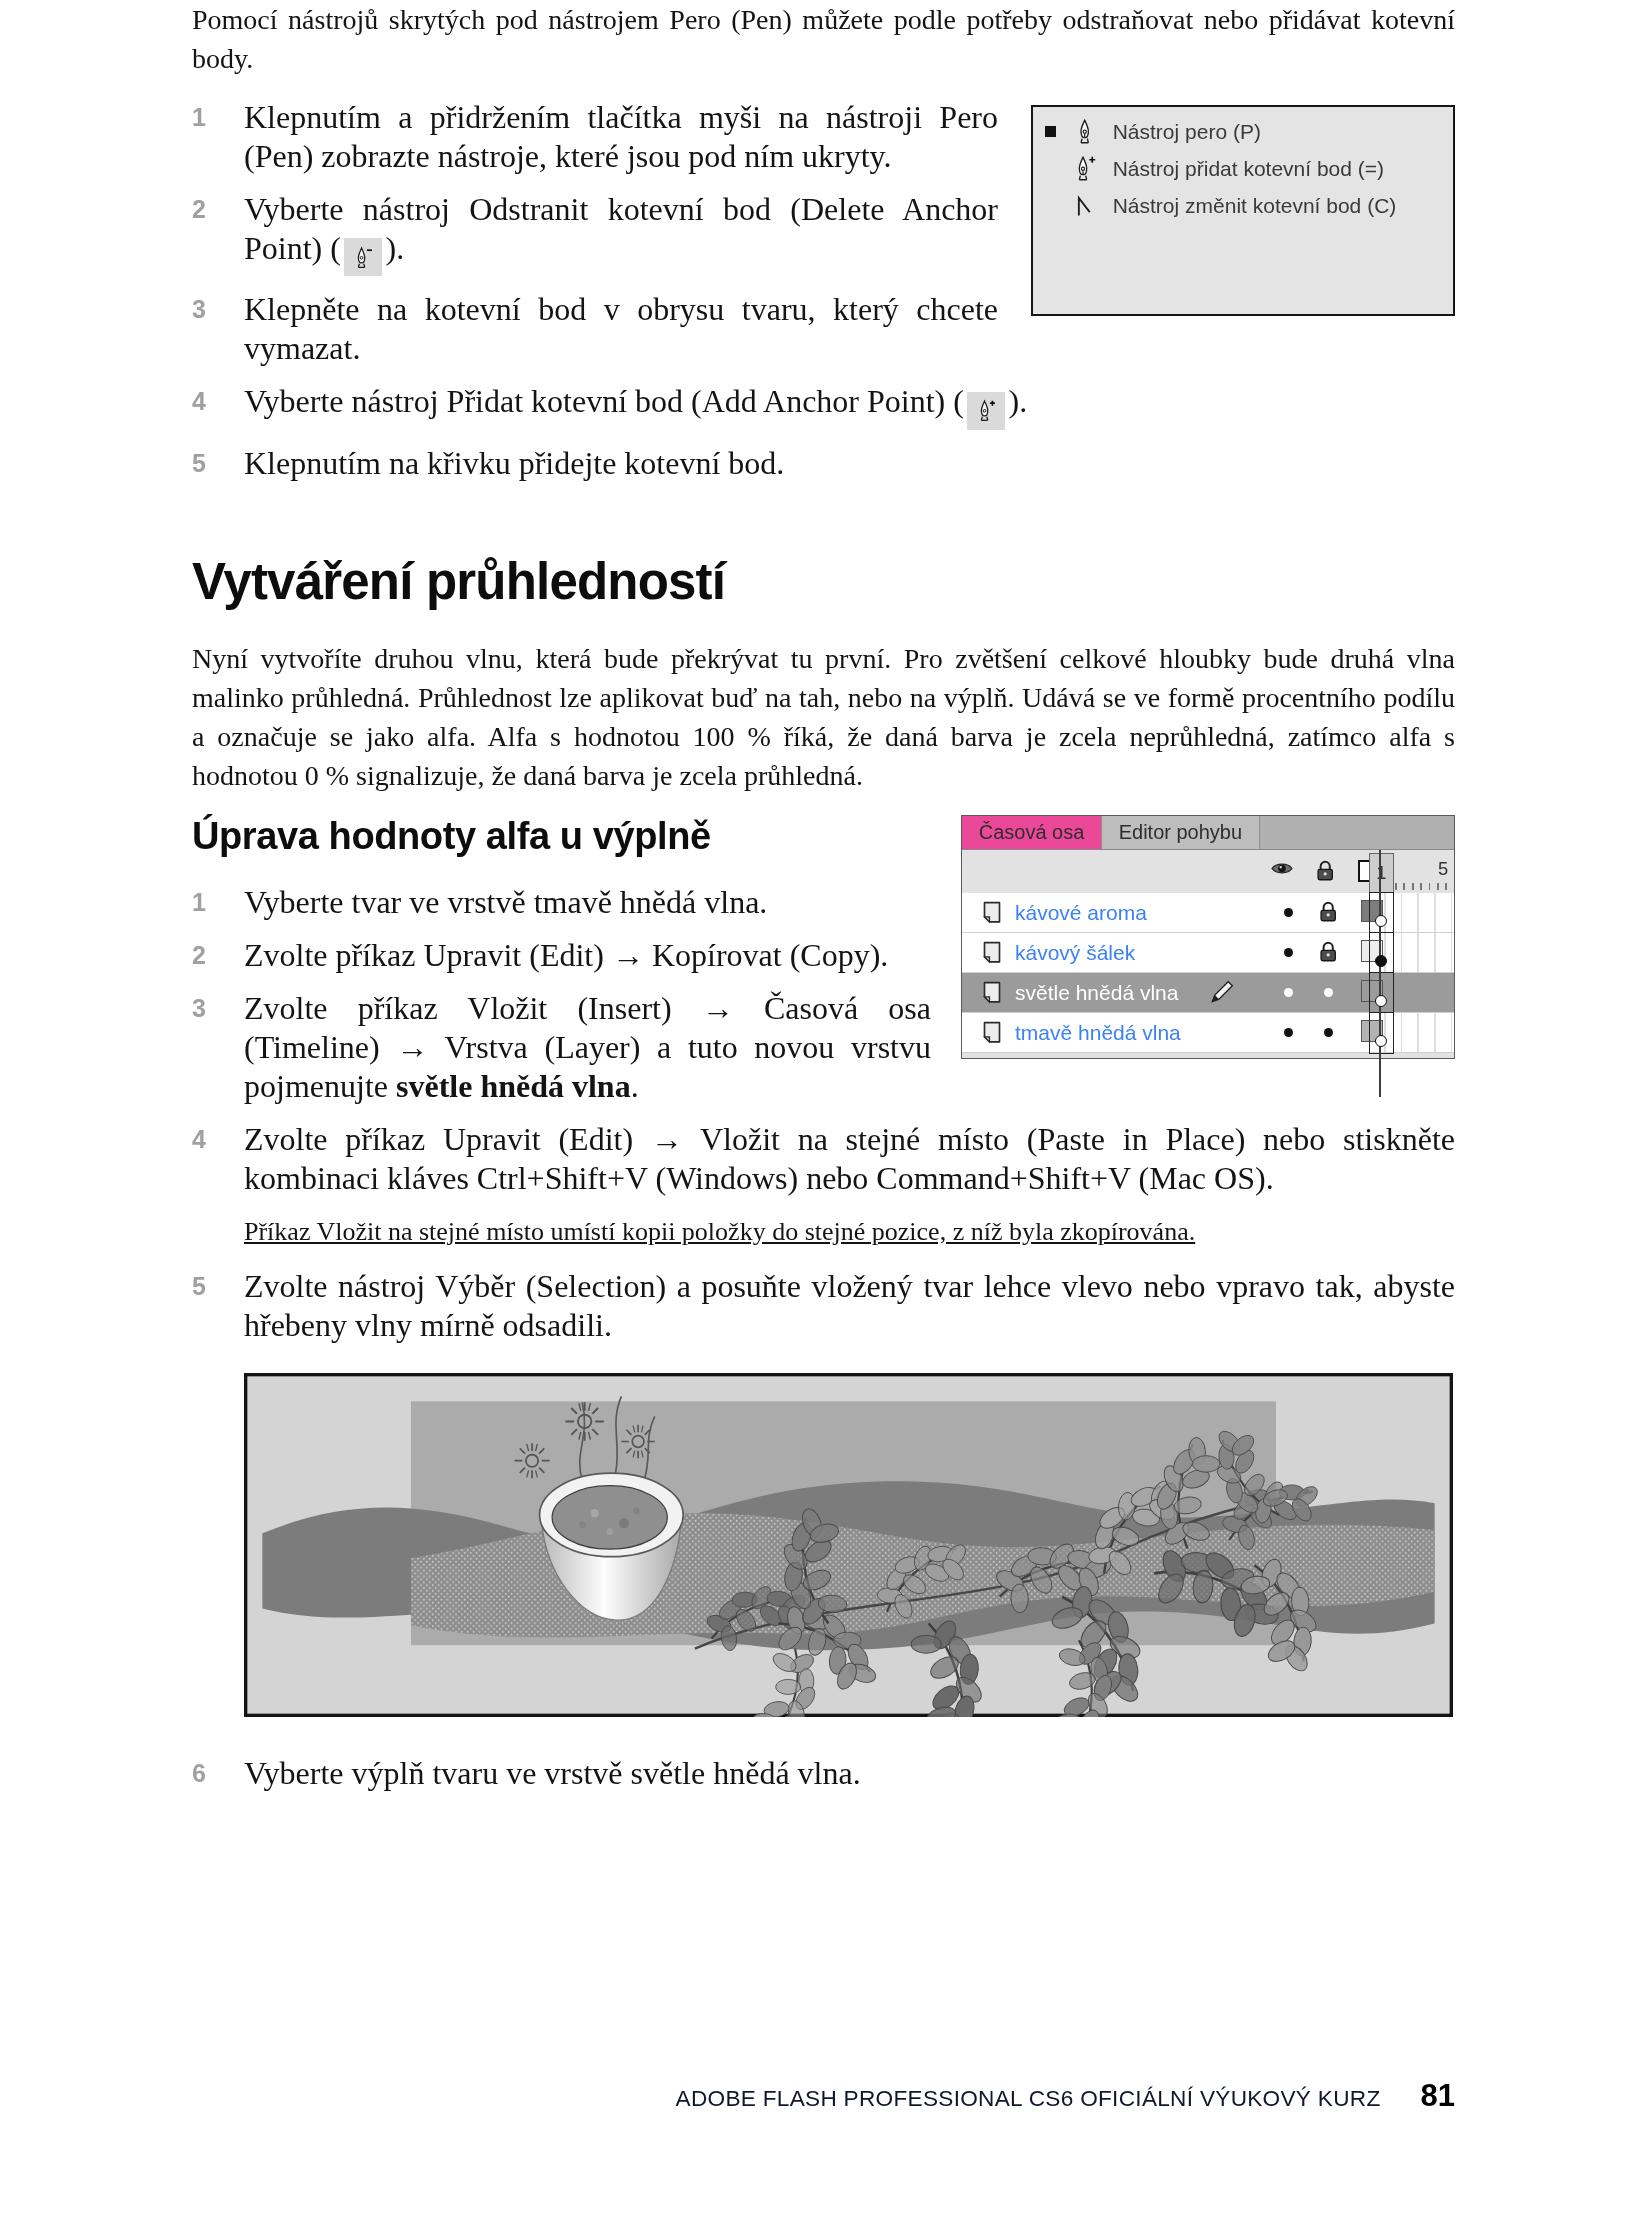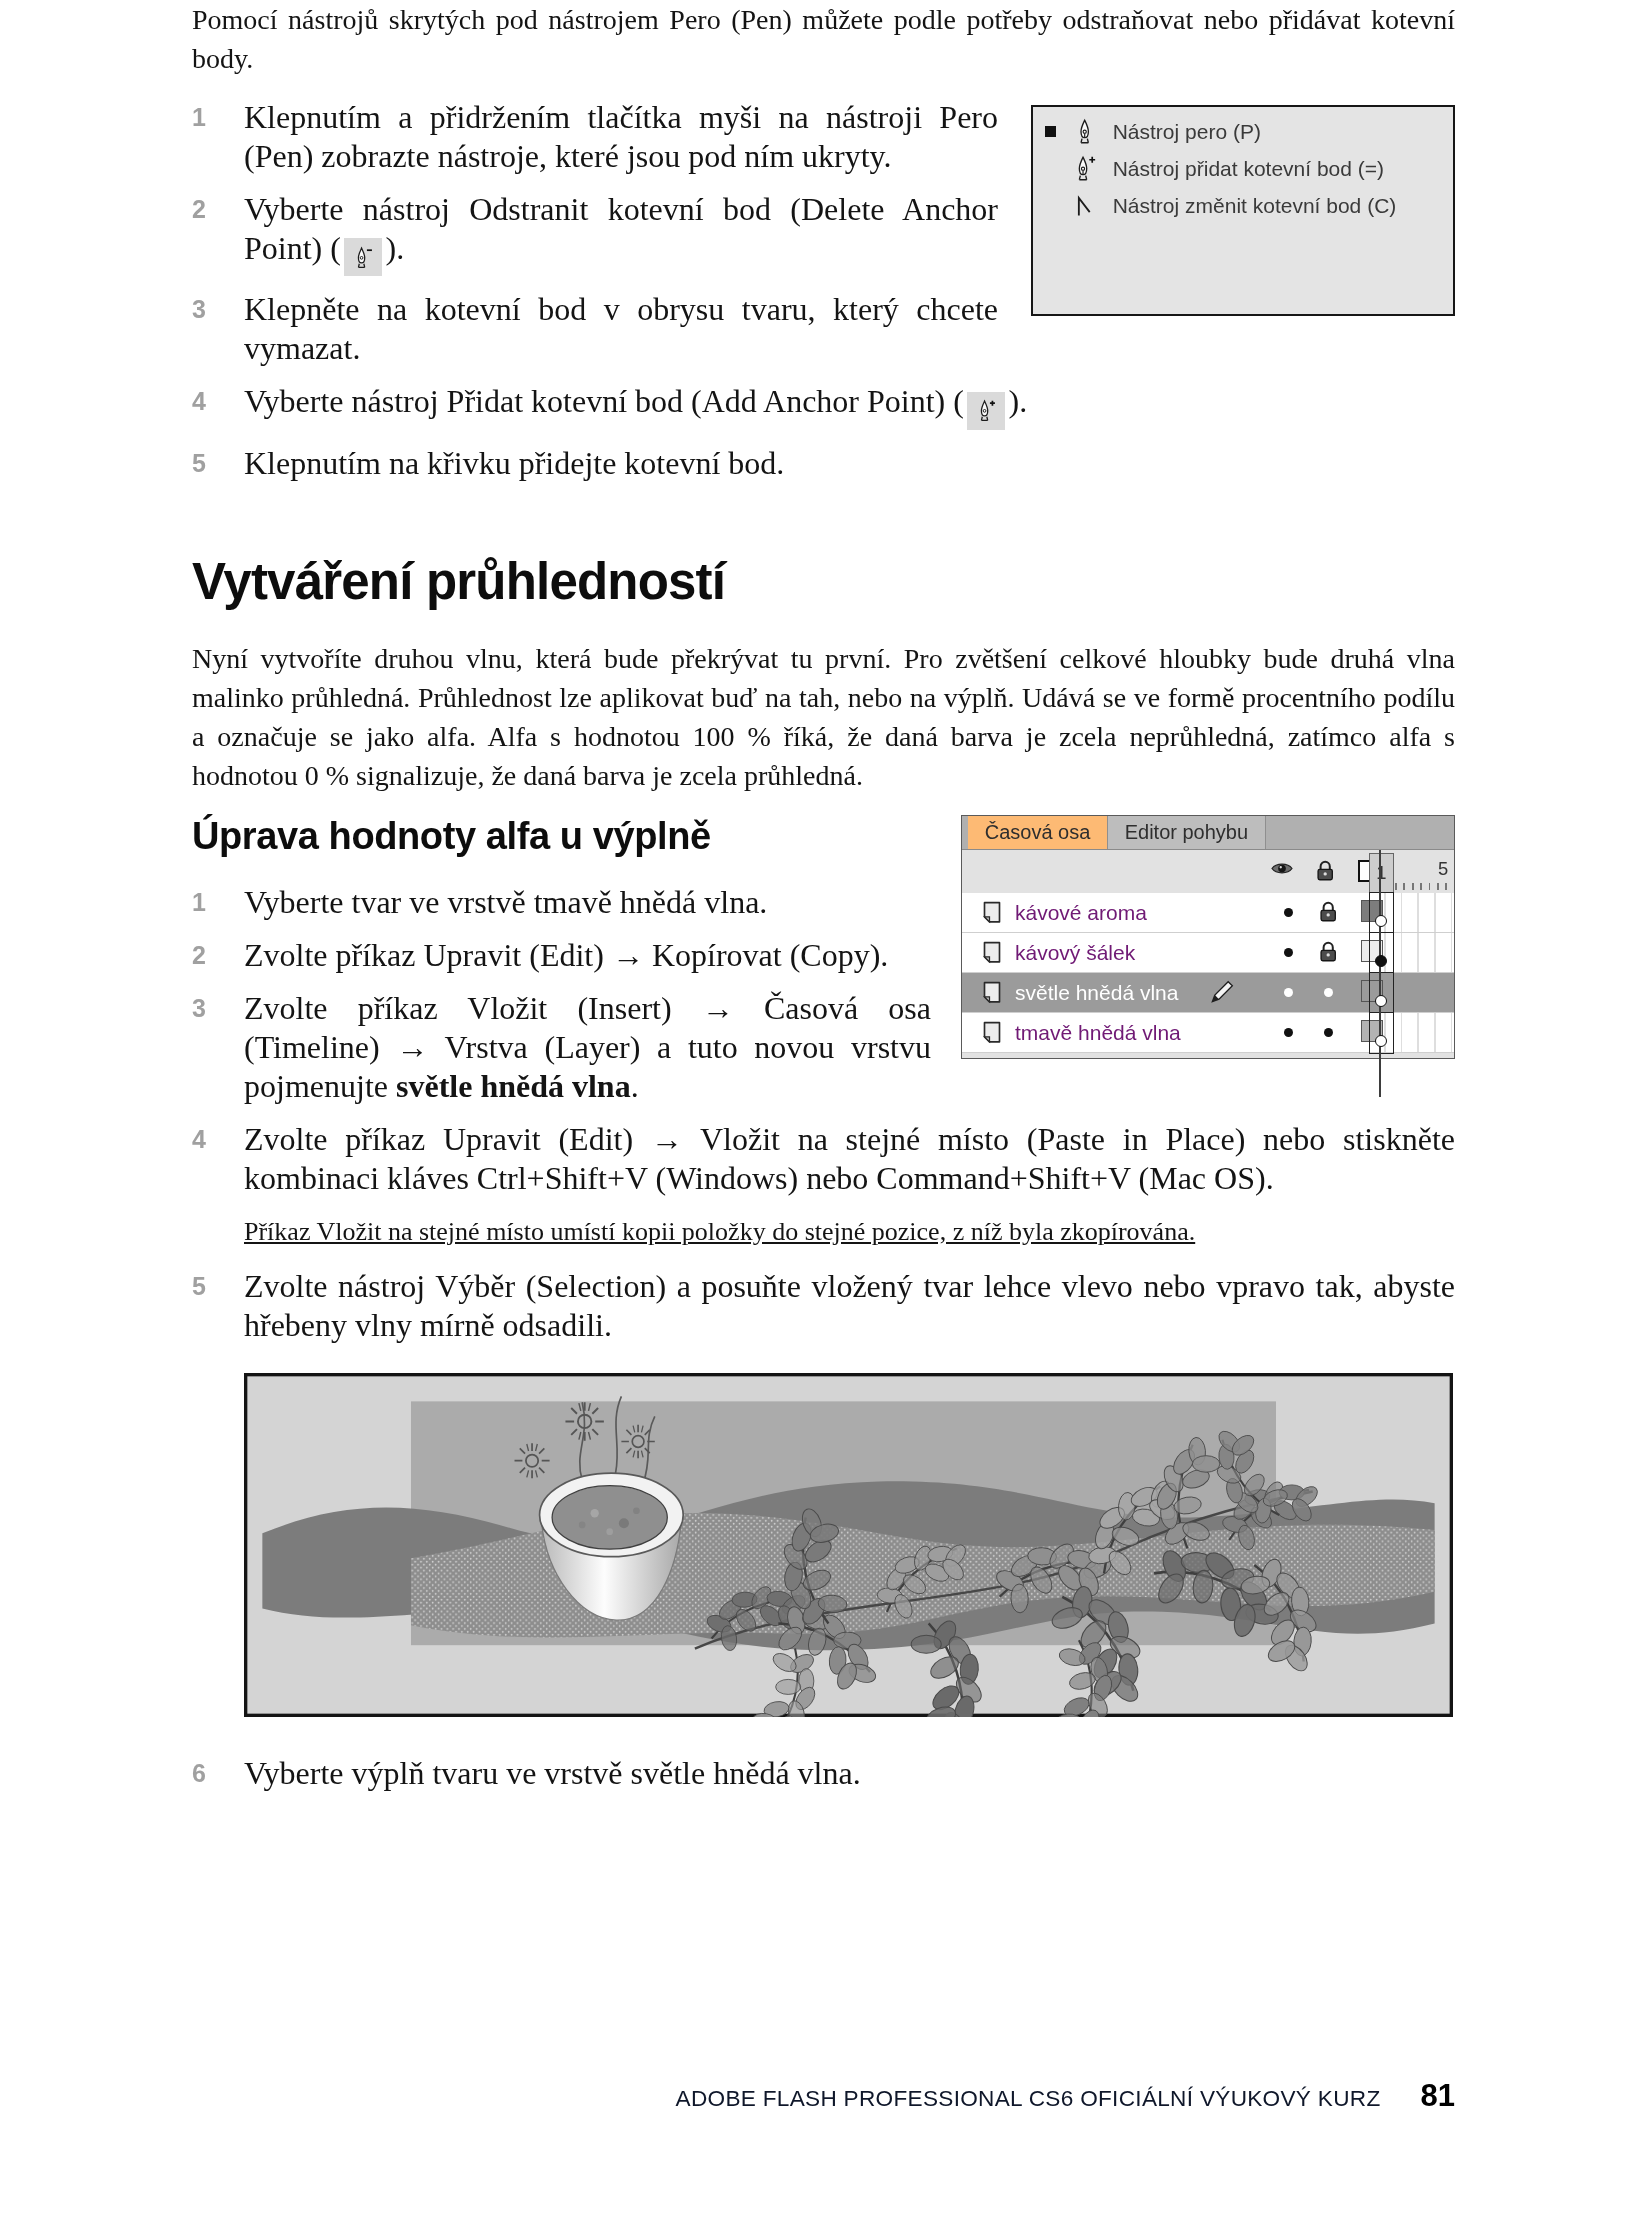--- a/index.html
+++ b/index.html
@@ -35,36 +35,36 @@
   .tool-ico{flex:0 0 40px;display:flex;align-items:center;}
   .tool-label{font-size:21px;color:#3a3a3a;}
 
   
   .timeline{float:right;width:494px;height:244px;box-sizing:border-box;position:relative;
             background:#e2e2e2;border:1.7px solid #5a5a5a;margin:0 0 15px 30px;
             font-family:"Liberation Sans",sans-serif;}
   .tl-tabs{height:33px;background:#b0b0b0;display:flex;border-bottom:0.8px solid #8a8a8a;}
   .tl-tab{padding:0 16.7px;line-height:33px;font-size:20px;color:#2e2e2e;background:#bdbdbd;
           border-right:0.8px solid #8f8f8f;white-space:nowrap;}
-  .tl-tab.active{background:#fdba74;margin-left:6px;}
+  .tl-tab.active{background:#ec4899;}
   .tl-controls{position:relative;height:43px;background:#e2e2e2;}
   .ctl-ico{position:absolute;top:11.7px;}
   .outline-sq{position:absolute;left:396px;top:10px;width:18.4px;height:18.4px;background:#fff;
               border:2.5px solid #111;}
   .ph-box{position:absolute;left:407px;top:3.3px;width:22.6px;height:38px;background:#cdcdcd;
           border:0.8px solid #666;text-align:center;font-size:18.4px;line-height:38px;color:#333;}
   .f5{position:absolute;left:476px;top:8.4px;font-size:18.4px;color:#333;}
   .ruler-ticks{position:absolute;left:433px;bottom:2.5px;width:58px;height:6.7px;
                background:repeating-linear-gradient(90deg,#777 0 1.7px,transparent 1.7px 8.4px);}
   .tl-rows{position:relative;height:160px;}
   .tl-row{position:relative;height:39px;background:#ffffff;border-bottom:0.8px solid #cfcfcf;}
   .fgrid{position:absolute;left:407px;top:0;right:0;bottom:0;
          background:repeating-linear-gradient(90deg,transparent 0 15px,#dedede 15px 16.7px);}
   .licon{position:absolute;left:15px;top:8.4px;}
-  .lname{position:absolute;left:53px;top:0;line-height:39px;font-size:21px;color:#701a75;white-space:nowrap;}
+  .lname{position:absolute;left:53px;top:0;line-height:39px;font-size:21px;color:#3b82f6;white-space:nowrap;}
   .tl-row.selected .lname{color:#fff;}
   .pencil{position:absolute;left:247px;top:7.5px;}
   .bdot{position:absolute;top:15px;width:9.2px;height:9.2px;border-radius:50%;background:#111;}
   .wdot{position:absolute;top:15px;width:9.2px;height:9.2px;border-radius:50%;background:#fff;}
   .lock-s{position:absolute;top:8.4px;}
   .swatch{position:absolute;left:399px;top:7.5px;width:20px;height:20px;border:1.7px solid #555;box-sizing:content-box;}
   .fcell{position:absolute;left:407px;top:-0.8px;width:22.6px;height:40px;border:0.8px solid #222;}
   .kf{position:absolute;left:413px;bottom:4.2px;width:10px;height:10px;border:1.7px solid #101010;
       border-radius:50%;background:#fff;z-index:4;}
   .kf.filled{background:#101010;}

